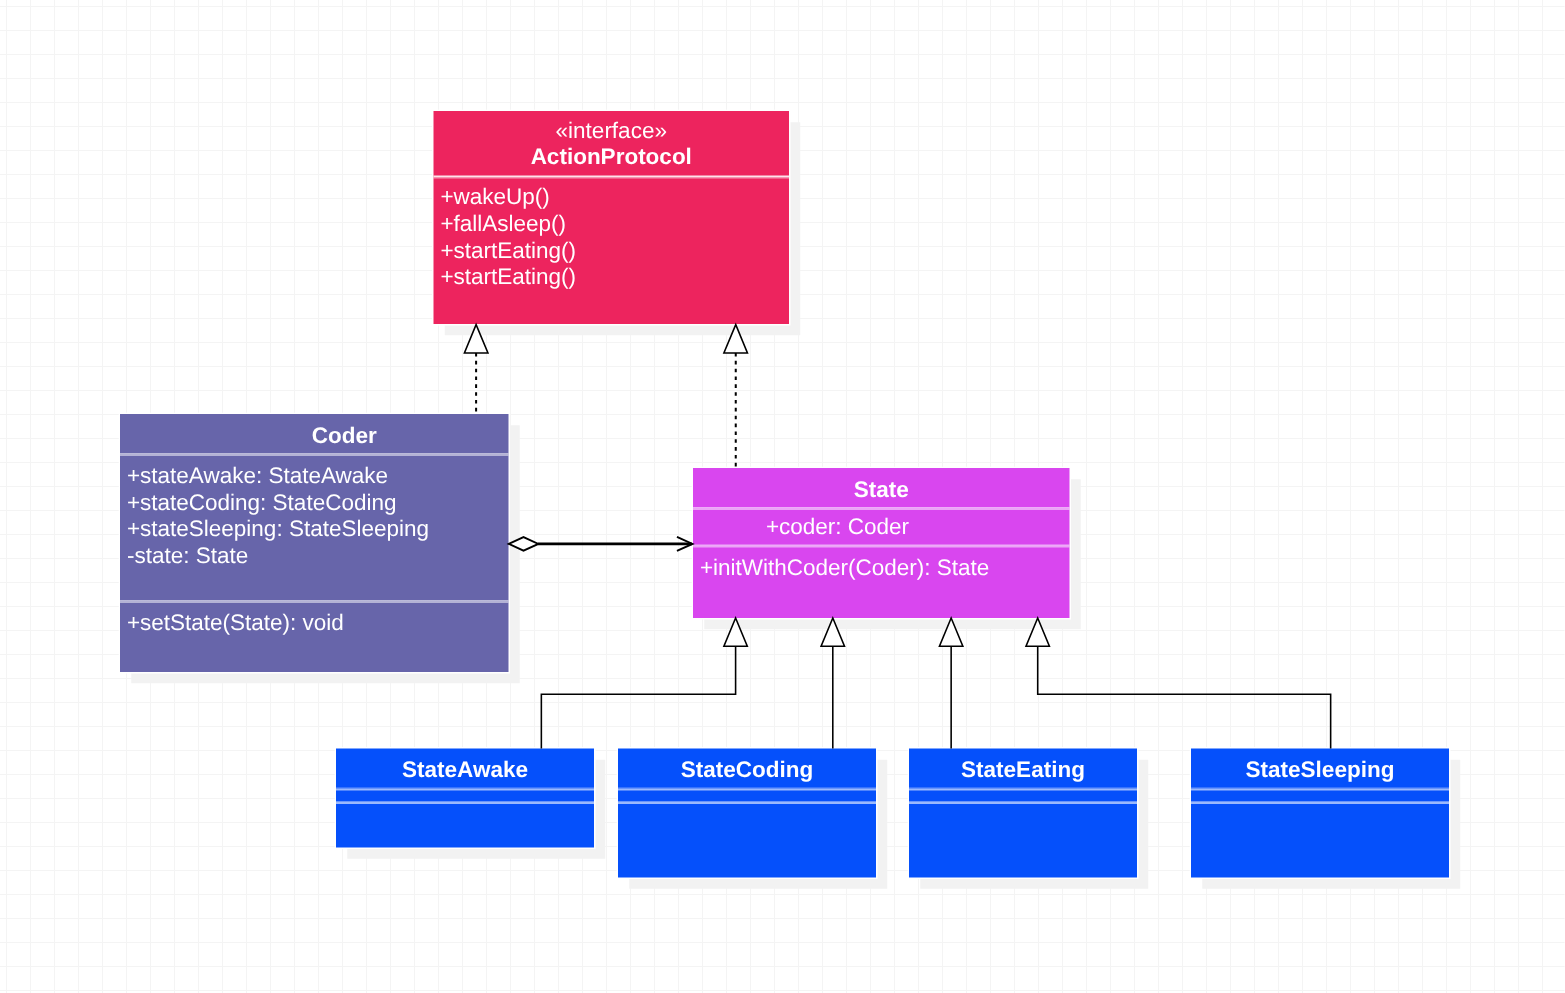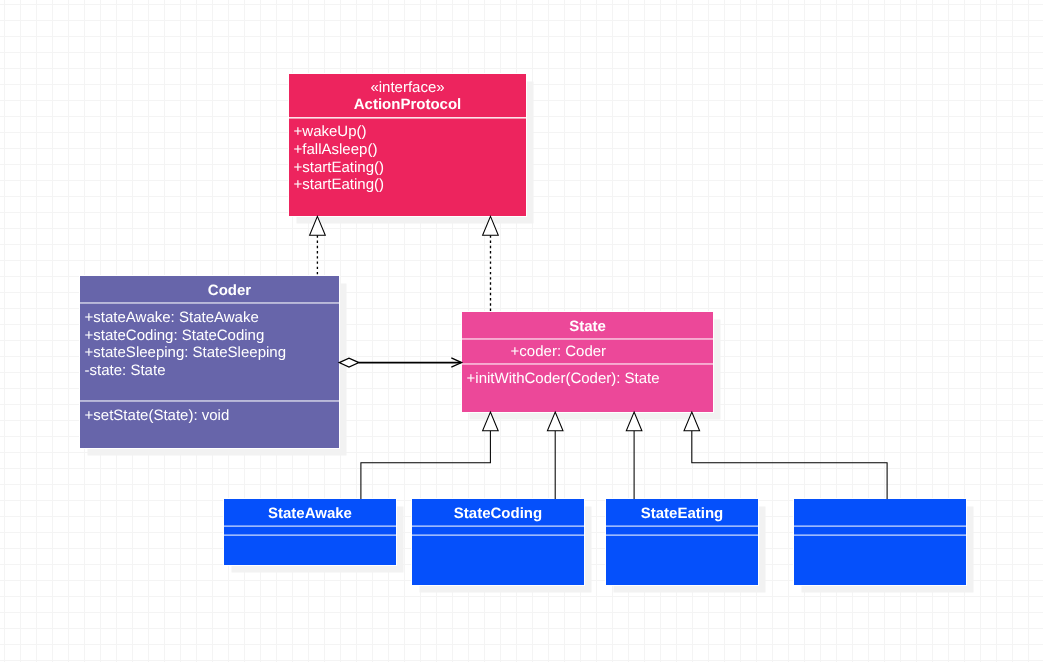--- a/index.html
+++ b/index.html
@@ -100,21 +100,21 @@
     <div class="row">+stateCoding: StateCoding</div>
     <div class="row">+stateSleeping: StateSleeping</div>
     <div class="row">-state: State</div>
   </div>
   <div class="sep" style="top:124px;"></div>
   <div class="rows" style="top:130.5px;">
     <div class="row">+setState(State): void</div>
   </div>
 </div>
 
-<div class="uml" style="left:462px; top:312px; width:251px; height:100px; background:#ec4899;">
+<div class="uml" style="left:462px; top:312px; width:251px; height:100px; background:#d946ef;">
   <div class="hdr" style="top:5.5px;">
     <div>State</div>
   </div>
   <div class="sep" style="top:26px;"></div>
   <div class="rows" style="top:31px;margin-left:44px;">
     <div class="row">+coder: Coder</div>
   </div>
   <div class="sep" style="top:51px;"></div>
   <div class="rows" style="top:58.4px;">
     <div class="row">+initWithCoder(Coder): State</div>
@@ -145,17 +145,20 @@
   <div class="hdr" style="top:5.5px;">
     <div>StateEating</div>
   </div>
   <div class="sep low" style="top:26px;"></div>
   <div class="rows" style="top:28px; height:7px;"></div>
   <div class="sep low" style="top:35px;"></div>
   <div class="rows" style="top:37px; height:47px;"></div>
 </div>
 
 <div class="uml" style="left:794px; top:499px; width:172px; height:86px; background:#0550fb;">
+  <div class="hdr" style="top:5.5px;">
+    <div>StateSleeping</div>
+  </div>
   <div class="sep low" style="top:26px;"></div>
   <div class="rows" style="top:28px; height:7px;"></div>
   <div class="sep low" style="top:35px;"></div>
   <div class="rows" style="top:37px; height:47px;"></div>
 </div>
 
 </body></html>

